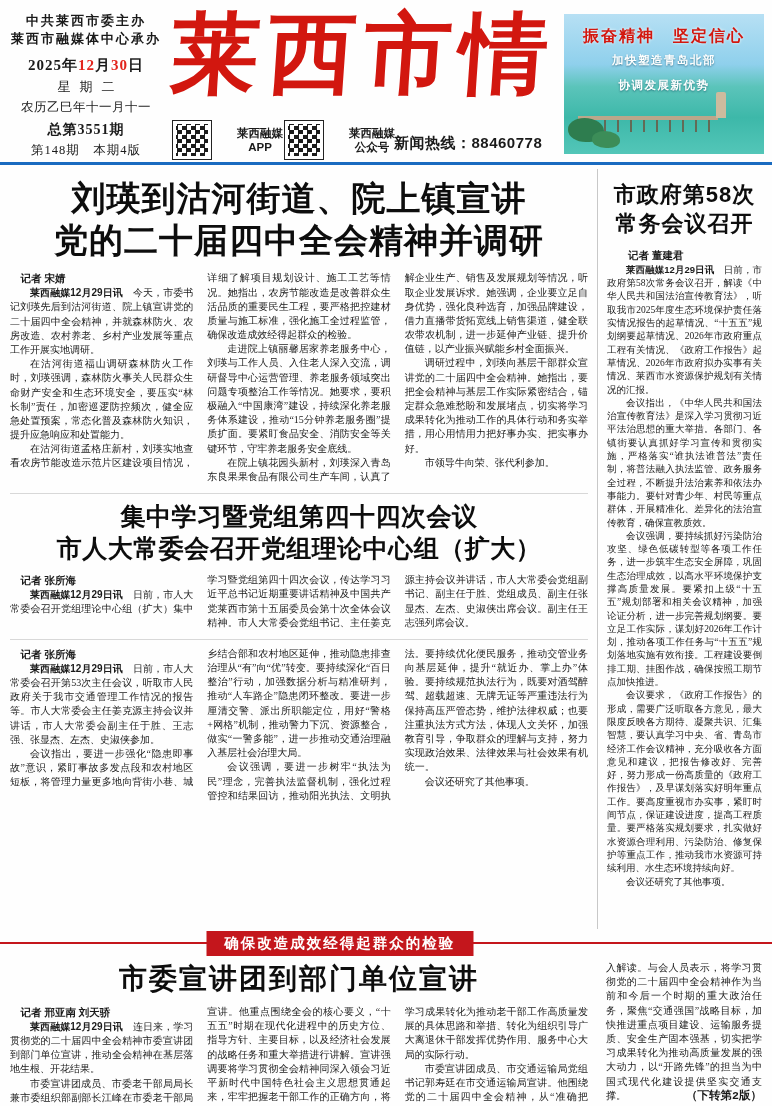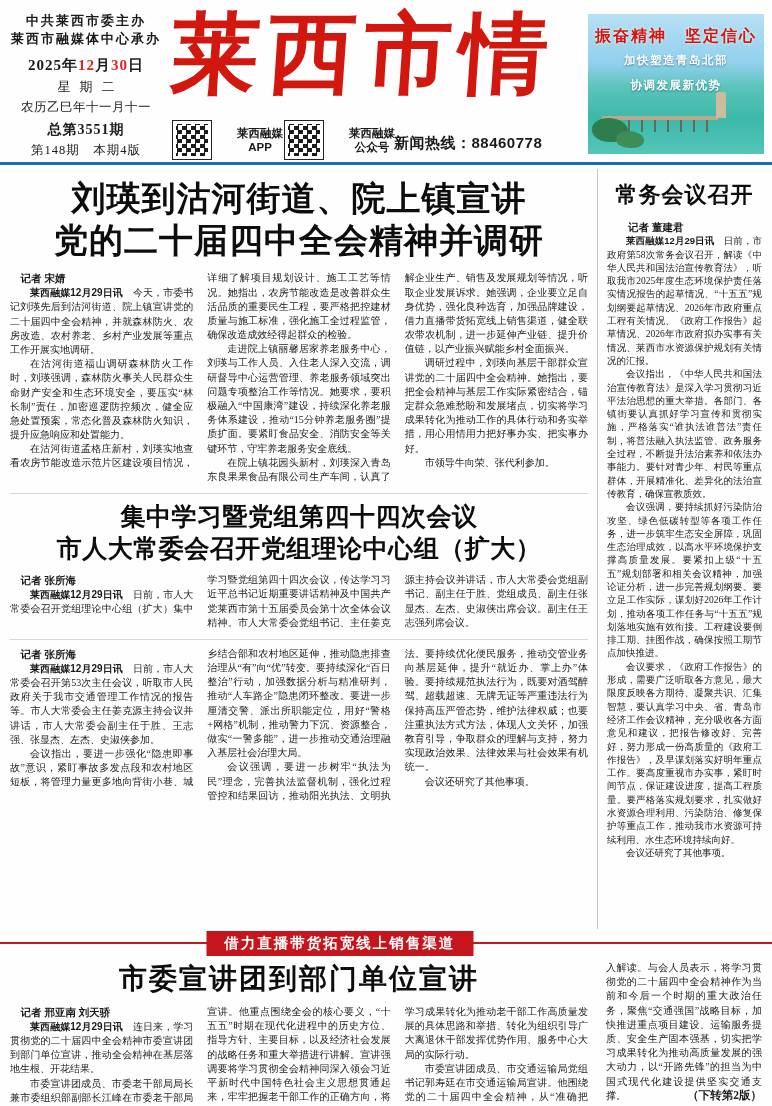--- a/index.html
+++ b/index.html
@@ -27,21 +27,21 @@
   .qr-group{position:absolute;top:120px;display:flex;gap:25px;align-items:center;}
   .qr-app{left:172px;} .qr-wechat{left:284px;}
   .qr{
     width:38px;height:38px;border:1px solid #222;background:
       repeating-conic-gradient(#1c1c1c 0% 25%, #ffffff 0% 50%);
     background-size:9px 9px;box-shadow:inset 0 0 0 3px #fff;
   }
   .qr-label{font-size:11.5px;font-weight:bold;text-align:center;line-height:1.25;font-family:"Liberation Sans",sans-serif;}
   .hotline{position:absolute;left:394px;top:134px;font-size:15px;font-weight:bold;letter-spacing:0.5px;font-family:"Liberation Sans",sans-serif;}
   .photo{
-    position:absolute;right:8px;top:14px;width:176px;height:140px;overflow:hidden;
+    position:absolute;right:8px;top:14px;width:200px;height:140px;overflow:hidden;
     background:linear-gradient(180deg,#b7e0f4 0%,#8fd0ec 36%,#5bc4ba 52%,#3db8a9 74%,#53c6b8 100%);
   }
   .slogan-main{color:#d2170f;font-weight:bold;font-size:16px;text-align:center;margin-top:12px;letter-spacing:2px;text-shadow:0 0 3px #fff;font-family:"Liberation Sans",sans-serif;}
   .slogan-sub{color:#fff;font-weight:bold;font-size:11.5px;text-align:center;margin-top:6px;letter-spacing:1.5px;text-shadow:0 1px 2px rgba(0,60,80,.55);font-family:"Liberation Sans",sans-serif;}
   .slogan-sub.s2{margin-top:10px;}
   .pier{position:absolute;left:14px;bottom:34px;right:46px;height:4px;background:#bba78b;}
   .pier-posts{position:absolute;left:14px;bottom:22px;right:46px;height:12px;
     background:repeating-linear-gradient(90deg,rgba(105,92,72,.85) 0 2px,transparent 2px 13px);}
   .tower{position:absolute;right:38px;bottom:36px;width:10px;height:26px;background:#cdbb9e;border-radius:2px 2px 0 0;}
   .tree{position:absolute;left:4px;bottom:12px;width:36px;height:24px;background:#2e7d4f;border-radius:50% 60% 45% 55%;}
@@ -72,21 +72,21 @@
     background:#c4161c;color:#fff;font-weight:bold;font-size:14.5px;
     padding:3px 18px;letter-spacing:2px;font-family:"Liberation Sans",sans-serif;white-space:nowrap;
   }
   
   .bottom{display:flex;height:148px;overflow:hidden;padding:0 10px;box-sizing:border-box;}
   .b-left{width:578px;flex:none;}
   .b-right{flex:1;margin-left:9px;padding-left:9px;position:relative;overflow:hidden;}
   .b-title{font-size:28px;margin:3px 0 7px;letter-spacing:2px;}
   .b-body{height:104px;column-fill:auto;overflow:hidden;}
   .b-cont{font-size:10px;line-height:1.42;text-align:justify;margin:4px 0 0;text-indent:0;}
-  .turn-note{position:absolute;right:0;bottom:2px;font-weight:bold;font-size:11.5px;background:#fefefe;padding-left:8px;font-family:Liberation Serif, serif;margin-top:30px;}
+  .turn-note{position:absolute;right:0;bottom:2px;font-weight:bold;font-size:11.5px;background:#fefefe;padding-left:8px;font-family:Liberation Mono, monospace;margin-top:30px;}
 </style>
 </head>
 <body>
 
 <div class="page">
 
   <div class="header">
     <div class="pub-info">
       <div class="pub-line">中共莱西市委主办</div>
       <div class="pub-line">莱西市融媒体中心承办</div>
@@ -170,36 +170,37 @@
           <p><b class="dateline">莱西融媒12月29日讯</b><span>　日前，市人大常委会召开第53次主任会议，听取市人民政府关于我市交通管理工作情况的报告等。市人大常委会主任姜克源主持会议并讲话，市人大常委会副主任于胜、王志强、张显杰、左杰、史淑侠参加。</span></p>
           <p>会议指出，要进一步强化“隐患即事故”意识，紧盯事故多发点段和农村地区短板，将管理力量更多地向背街小巷、城乡结合部和农村地区延伸，推动隐患排查治理从“有”向“优”转变。要持续深化“百日整治”行动，加强数据分析与精准研判，推动“人车路企”隐患闭环整改。要进一步厘清交警、派出所职能定位，用好“警格+网格”机制，推动警力下沉、资源整合，做实“一警多能”，进一步推动交通治理融入基层社会治理大局。</p>
           <p>会议强调，要进一步树牢“执法为民”理念，完善执法监督机制，强化过程管控和结果回访，推动阳光执法、文明执法。要持续优化便民服务，推动交管业务向基层延伸，提升“就近办、掌上办”体验。要持续规范执法行为，既要对酒驾醉驾、超载超速、无牌无证等严重违法行为保持高压严管态势，维护法律权威；也要注重执法方式方法，体现人文关怀，加强教育引导，争取群众的理解与支持，努力实现政治效果、法律效果与社会效果有机统一。</p>
           <p>会议还研究了其他事项。</p>
         </div>
       </div>
     </div>
 
     <div class="right-zone">
       <div class="headline r-title">
+        <div>市政府第58次</div>
         <div>常务会议召开</div>
       </div>
       <div class="r-body">
         <p class="byline">记者 董建君</p>
         <p><b class="dateline">莱西融媒12月29日讯</b><span>　日前，市政府第58次常务会议召开，解读《中华人民共和国法治宣传教育法》，听取我市2025年度生态环境保护责任落实情况报告的起草情况、“十五五”规划纲要起草情况、2026年市政府重点工程有关情况、《政府工作报告》起草情况、2026年市政府拟办实事有关情况、莱西市水资源保护规划有关情况的汇报。</span></p>
         <p>会议指出，《中华人民共和国法治宣传教育法》是深入学习贯彻习近平法治思想的重大举措。各部门、各镇街要认真抓好学习宣传和贯彻实施，严格落实“谁执法谁普法”责任制，将普法融入执法监管、政务服务全过程，不断提升法治素养和依法办事能力。要针对青少年、村民等重点群体，开展精准化、差异化的法治宣传教育，确保宣教质效。</p>
         <p>会议强调，要持续抓好污染防治攻坚、绿色低碳转型等各项工作任务，进一步筑牢生态安全屏障，巩固生态治理成效，以高水平环境保护支撑高质量发展。要紧扣上级“十五五”规划部署和相关会议精神，加强论证分析，进一步完善规划纲要。要立足工作实际，谋划好2026年工作计划，推动各项工作任务与“十五五”规划落地实施有效衔接。工程建设要倒排工期、挂图作战，确保按照工期节点加快推进。</p>
         <p>会议要求，《政府工作报告》的形成，需要广泛听取各方意见，最大限度反映各方期待、凝聚共识、汇集智慧，要认真学习中央、省、青岛市经济工作会议精神，充分吸收各方面意见和建议，把报告修改好、完善好，努力形成一份高质量的《政府工作报告》，及早谋划落实好明年重点工作。要高度重视市办实事，紧盯时间节点，保证建设进度，提高工程质量。要严格落实规划要求，扎实做好水资源合理利用、污染防治、修复保护等重点工作，推动我市水资源可持续利用、水生态环境持续向好。</p>
         <p>会议还研究了其他事项。</p>
       </div>
     </div>
   </div>
 
   <div class="banner-row">
     <div class="red-line"></div>
-    <div class="banner">借力直播带货拓宽线上销售渠道</div>
+    <div class="banner">确保改造成效经得起群众的检验</div>
   </div>
 
   <div class="bottom">
     <div class="b-left">
       <div class="headline b-title">市委宣讲团到部门单位宣讲</div>
       <div class="body-text cols-3 b-body">
         <p class="byline">记者 邢亚南 刘天骄</p>
         <p><b class="dateline">莱西融媒12月29日讯</b><span>　连日来，学习贯彻党的二十届四中全会精神市委宣讲团到部门单位宣讲，推动全会精神在基层落地生根、开花结果。</span></p>
         <p>市委宣讲团成员、市委老干部局局长兼市委组织部副部长江峰在市委老干部局宣讲。他重点围绕全会的核心要义，“十五五”时期在现代化进程中的历史方位、指导方针、主要目标，以及经济社会发展的战略任务和重大举措进行讲解。宣讲强调要将学习贯彻全会精神同深入领会习近平新时代中国特色社会主义思想贯通起来，牢牢把握老干部工作的正确方向，将学习成果转化为推动老干部工作高质量发展的具体思路和举措、转化为组织引导广大离退休干部发挥优势作用、服务中心大局的实际行动。</p>
         <p>市委宣讲团成员、市交通运输局党组书记郭寿廷在市交通运输局宣讲。他围绕党的二十届四中全会精神，从“准确把握‘十五五’时期在基本实现社会主义现代化进程中的重要地位”等六个方面，对全会精神进行了系统阐释和深</p>

